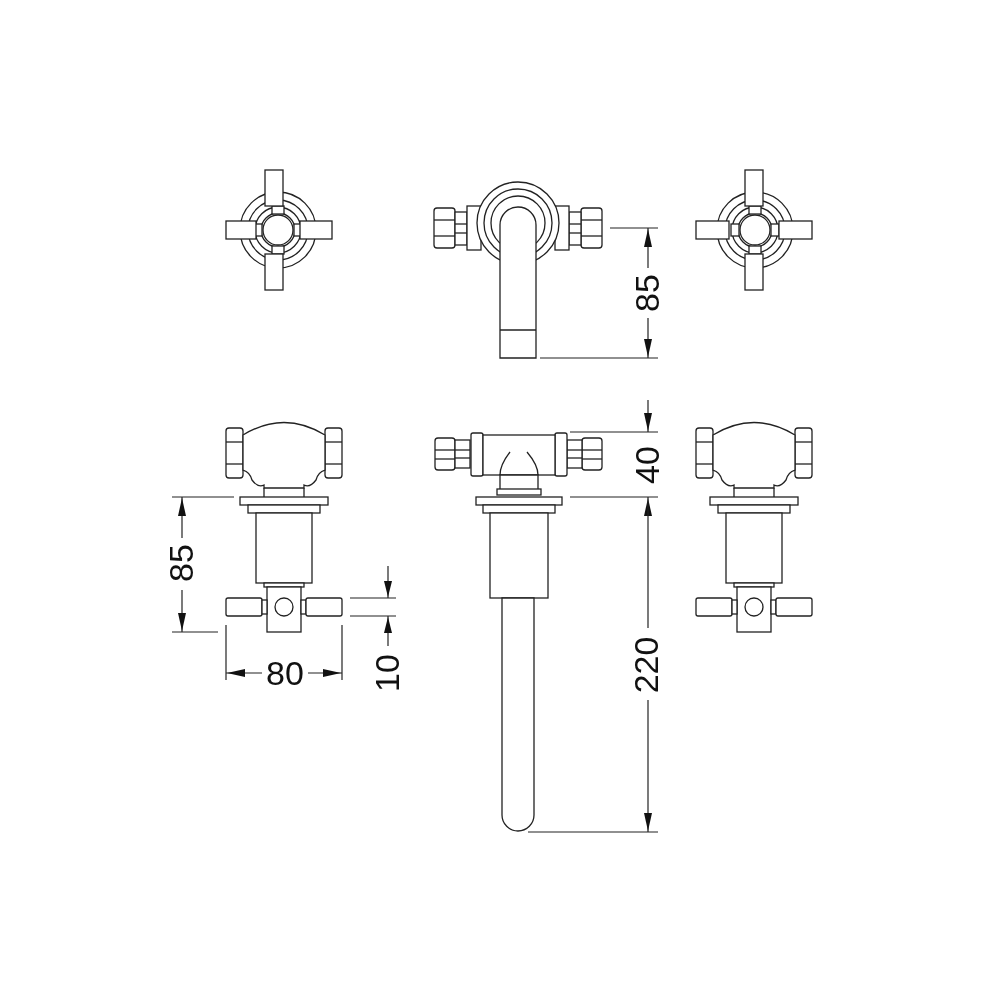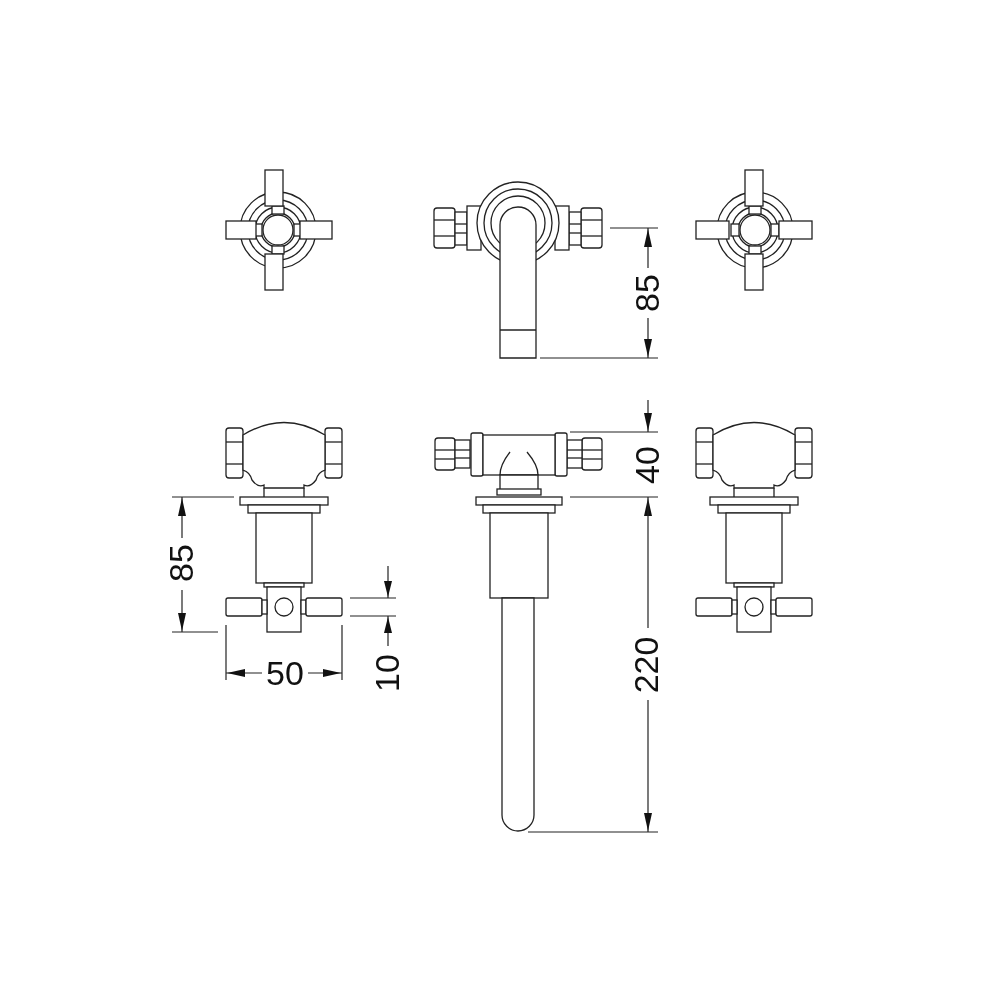--- a/index.html
+++ b/index.html
@@ -210,19 +210,19 @@
     <line class="dim" x1="648" y1="497" x2="648" y2="628"></line>
     <line class="dim" x1="648" y1="700" x2="648" y2="832"></line>
     <polygon class="arrow" points="648,831 644,813 652,813"></polygon>
   </g>
 </svg>
 
 <div class="dim-label rot" style="left:624px; top:276px;">85</div>
 
 <div class="dim-label rot" style="left:158px; top:546px;">85</div>
 
-<div class="dim-label" style="left:262px; top:656px;">50</div>
+<div class="dim-label" style="left:262px; top:656px;">80</div>
 
 <div class="dim-label rot" style="left:364px; top:656px;">10</div>
 
 <div class="dim-label rot" style="left:624px; top:448px;">40</div>
 
 <div class="dim-label rot" style="left:614px; top:648px;">220</div>
 
 </body></html>

